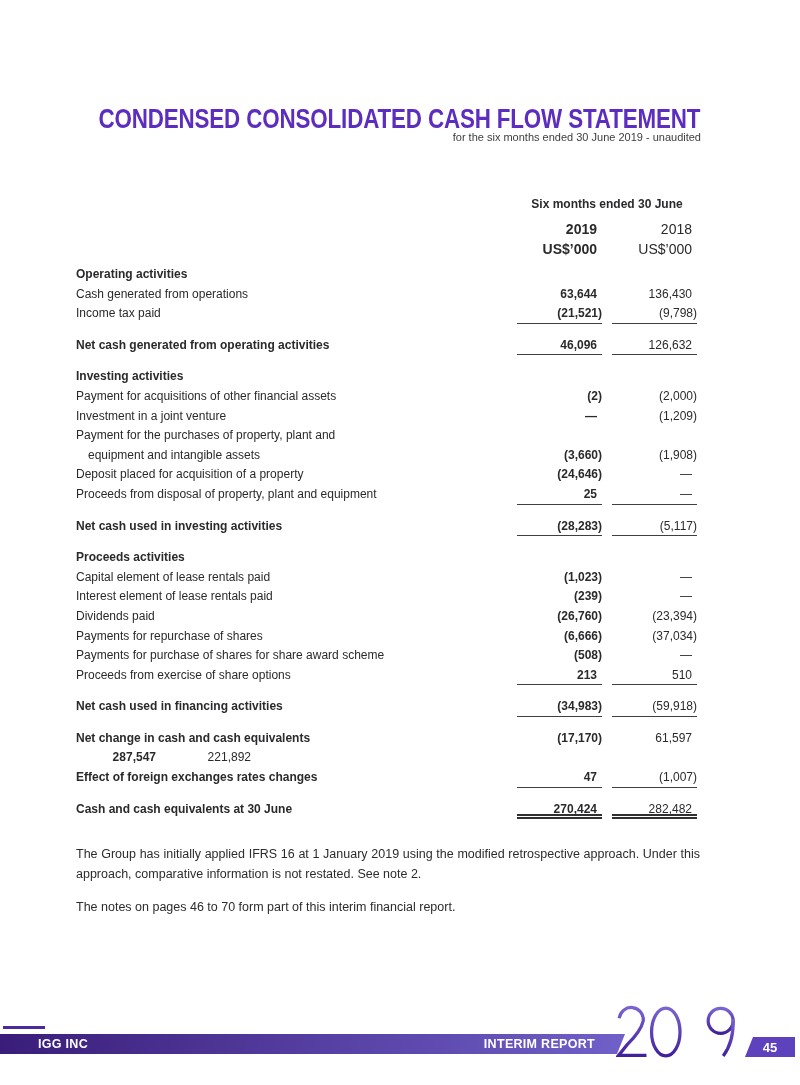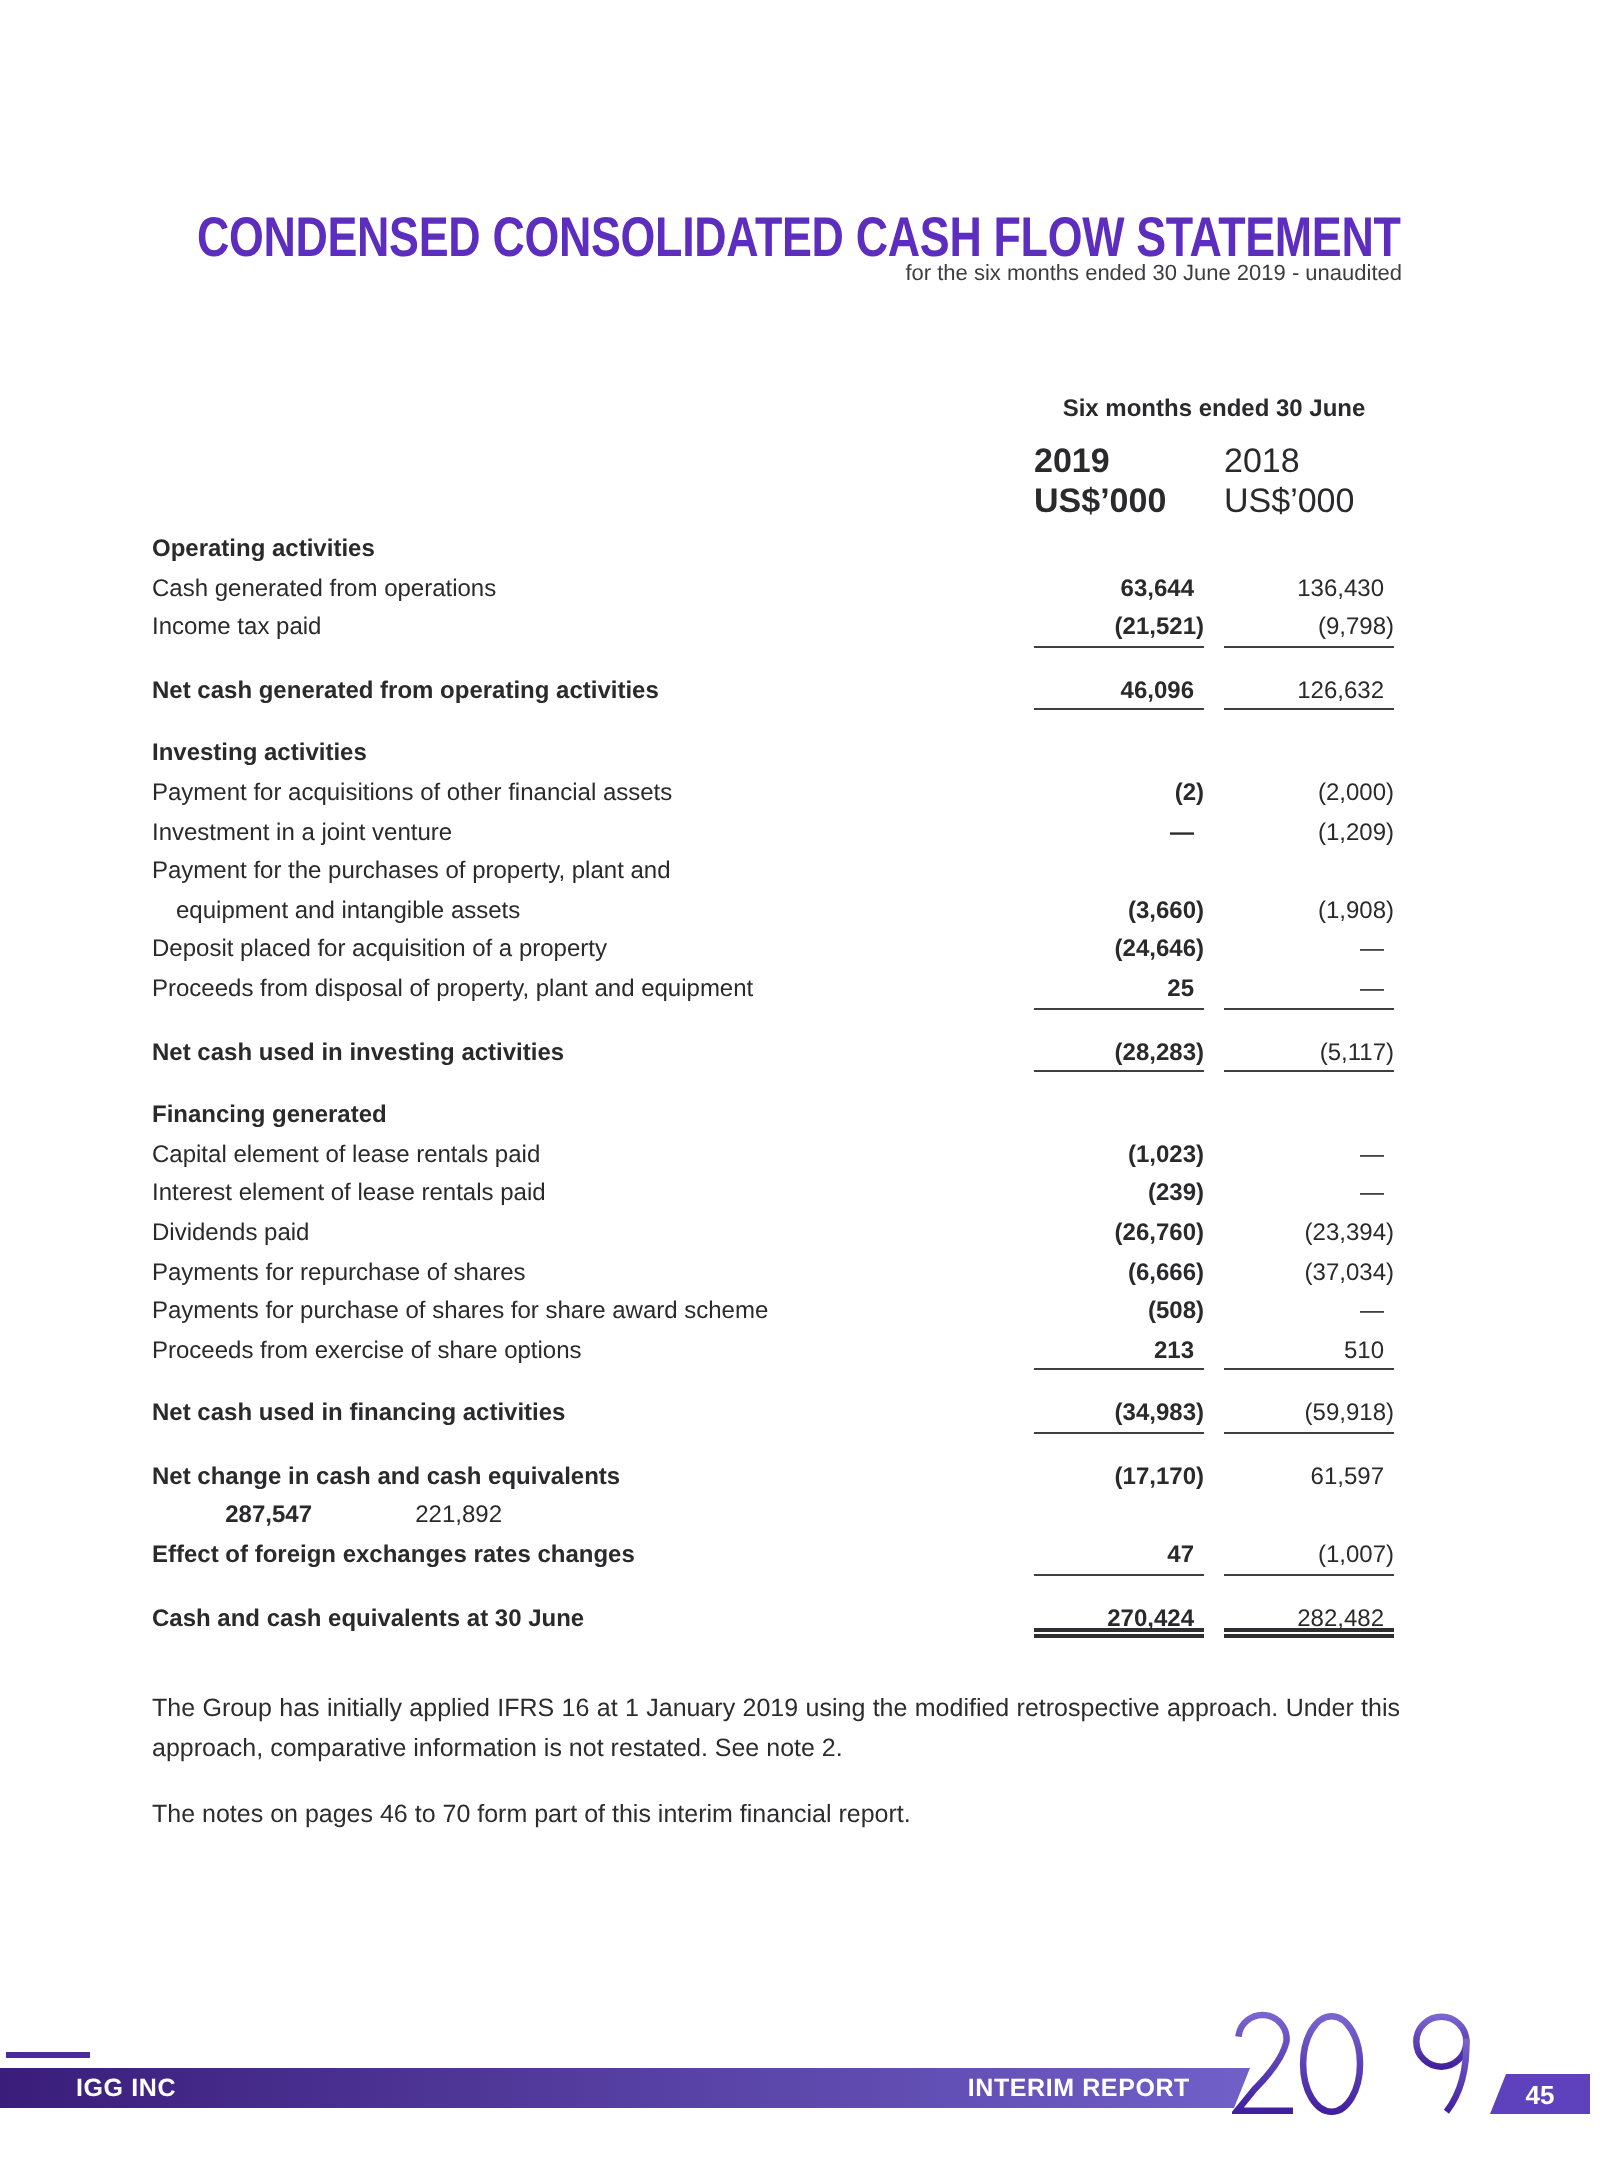--- a/index.html
+++ b/index.html
@@ -10,21 +10,21 @@
   
   .title{
     position:absolute;top:103px;right:100px;font-size:28px;font-weight:bold;
     color:var(--accent,#5c2dbe);white-space:nowrap;letter-spacing:-0.2px;
     transform:scaleX(0.80);transform-origin:100% 50%;
   }
   .subtitle{position:absolute;top:131px;right:99px;font-size:11px;color:#3d3d40;}
   
   .colgroup{position:absolute;left:517px;top:197px;width:180px;text-align:center;
     font-size:12px;font-weight:bold;}
-  .hcell{position:absolute;width:85px;text-align:left;font-size:17px;
+  .hcell{position:absolute;width:85px;text-align:right;font-size:14px;
     box-sizing:border-box;padding-right:5px;}
   .hcell.b{font-weight:bold;}
   .h-y1{left:517px;top:221px;} .h-y2{left:612px;top:221px;}
   .h-u1{left:517px;top:241px;} .h-u2{left:612px;top:241px;}
   
   #rows{position:absolute;left:76px;top:265px;width:621px;}
   .trow{display:flex;height:19.6px;font-size:12px;align-items:flex-start;}
   .trow.sp{margin-top:12px;}
   .trow.bold .lab{font-weight:bold;}
   .lab{flex:1;line-height:14px;padding-top:2px;}
@@ -126,21 +126,21 @@
         <div class="lab">Proceeds from disposal of property, plant and equipment</div>
         <div class="val b u1" style="padding-right: 5px;">25</div>
         <div class="val c2 u1" style="padding-right: 5px;">—</div>
       </div>
       <div class="trow sp bold">
         <div class="lab">Net cash used in investing activities</div>
         <div class="val b u1">(28,283)</div>
         <div class="val c2 u1">(5,117)</div>
       </div>
       <div class="trow sp bold">
-        <div class="lab">Financing generated</div>
+        <div class="lab">Proceeds activities</div>
         <div class="val b"></div>
         <div class="val c2"></div>
       </div>
       <div class="trow">
         <div class="lab">Capital element of lease rentals paid</div>
         <div class="val b">(1,023)</div>
         <div class="val c2" style="padding-right: 5px;">—</div>
       </div>
       <div class="trow">
         <div class="lab">Interest element of lease rentals paid</div>

